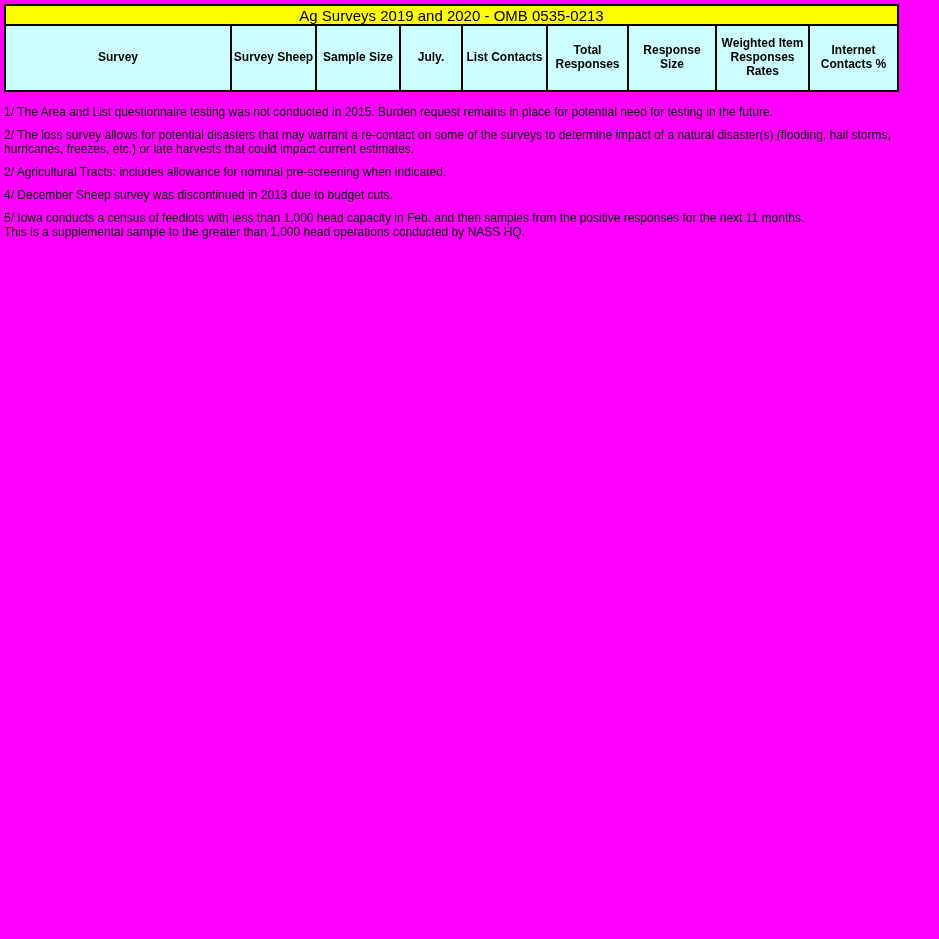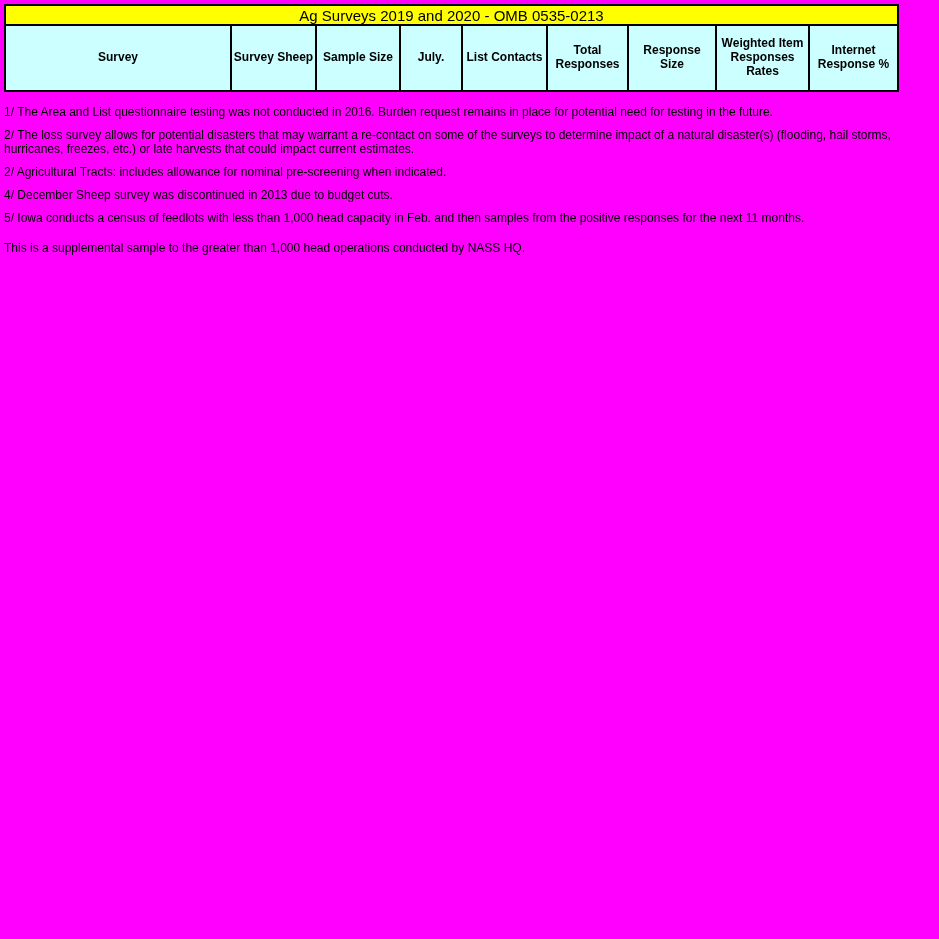--- a/index.html
+++ b/index.html
@@ -26,21 +26,21 @@
     text-align: center; border: 2px solid var(--border, #000);
   }
   tr.header-row th {
     background: var(--header-bg, #CCFFFF);
     height: 66px; font-size: 12px; font-weight: bold;
     text-align: center; vertical-align: middle;
     border: 2px solid var(--border, #000); padding: 0 1px; line-height: 1.15;
   }
   .footnotes { margin-top: 13px; width: 931px; }
   .footnote { font-size: 12px; line-height: 14px; margin-top: 9px; }
-  .footnote.cont { margin-top: 16px; }
+  .footnote.cont { margin-top: 0; }
   col.c0{width:226px} col.c1{width:85px} col.c2{width:84px} col.c3{width:62px}
   col.c4{width:85px} col.c5{width:81px} col.c6{width:88px} col.c7{width:93px} col.c8{width:89px}
 </style>
 </head>
 <body style="--page-bg: #FF00FF; --cell-bg: #FF00FF; --title-bg: #FFFF00; --header-bg: #CCFFFF; --highlight-bg: #F2F2F2; --border: #000000; --text: #000000;">
 
 <div class="page">
   <table class="grid">
     <colgroup>
       <col class="c0">
@@ -59,21 +59,21 @@
       </tr>
       <tr class="header-row">
           <th>Survey</th>
           <th>Survey Sheep</th>
           <th>Sample Size</th>
           <th>July.</th>
           <th>List Contacts</th>
           <th>Total Responses</th>
           <th>Response Size</th>
           <th>Weighted Item Responses Rates</th>
-          <th>Internet Response %</th>
+          <th>Internet Contacts %</th>
         </tr>
     </thead>
     <tbody>
         <tr class="spacer"></tr>
         <tr class="section"></tr>
         <tr></tr>
         <tr></tr>
         <tr></tr>
         <tr></tr>
         <tr class="section list-frame"></tr>
@@ -102,20 +102,20 @@
         <tr></tr>
         <tr></tr>
         <tr class="white-row"></tr>
         <tr></tr>
         <tr></tr>
         <tr></tr>
         <tr class="totals"></tr>
       </tbody>
   </table>
   <div class="footnotes">
-      <div class="footnote">1/ The Area and List questionnaire testing was not conducted in 2016. Burden request remains in place for potential need for testing in the future.</div>
+      <div class="footnote">1/ The Area and List questionnaire testing was not conducted in 2015. Burden request remains in place for potential need for testing in the future.</div>
       <div class="footnote">2/ The loss survey allows for potential disasters that may warrant a re-contact on some of the surveys to determine impact of a natural disaster(s) (flooding, hail storms, hurricanes, freezes, etc.) or late harvests that could impact current estimates.</div>
       <div class="footnote">2/  Agricultural Tracts: includes allowance for nominal pre-screening when indicated.</div>
       <div class="footnote">4/ December Sheep survey was discontinued in 2013 due to budget cuts.</div>
       <div class="footnote">5/ Iowa conducts a census of feedlots with less than 1,000 head capacity in Feb. and then samples from the positive responses for the next 11 months.</div>
       <div class="footnote cont">This is a supplemental sample to the greater than 1,000 head operations conducted by NASS HQ.</div>
     </div>
 </div>
 
 </body></html>

